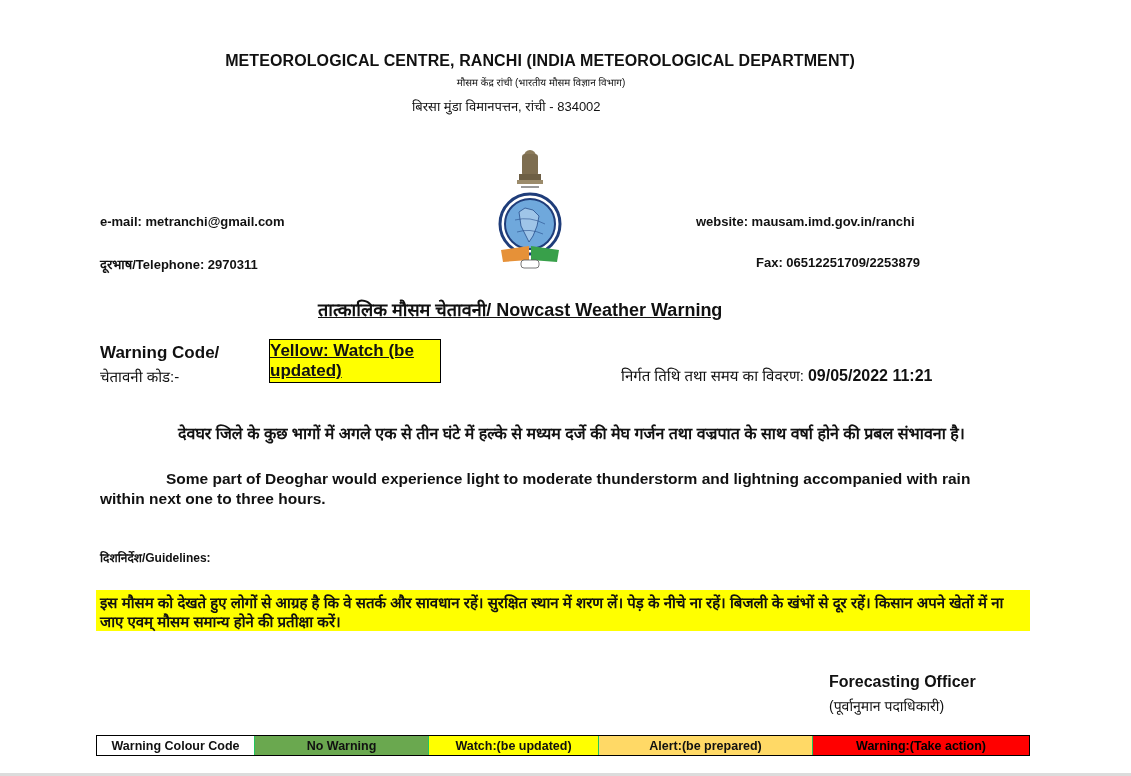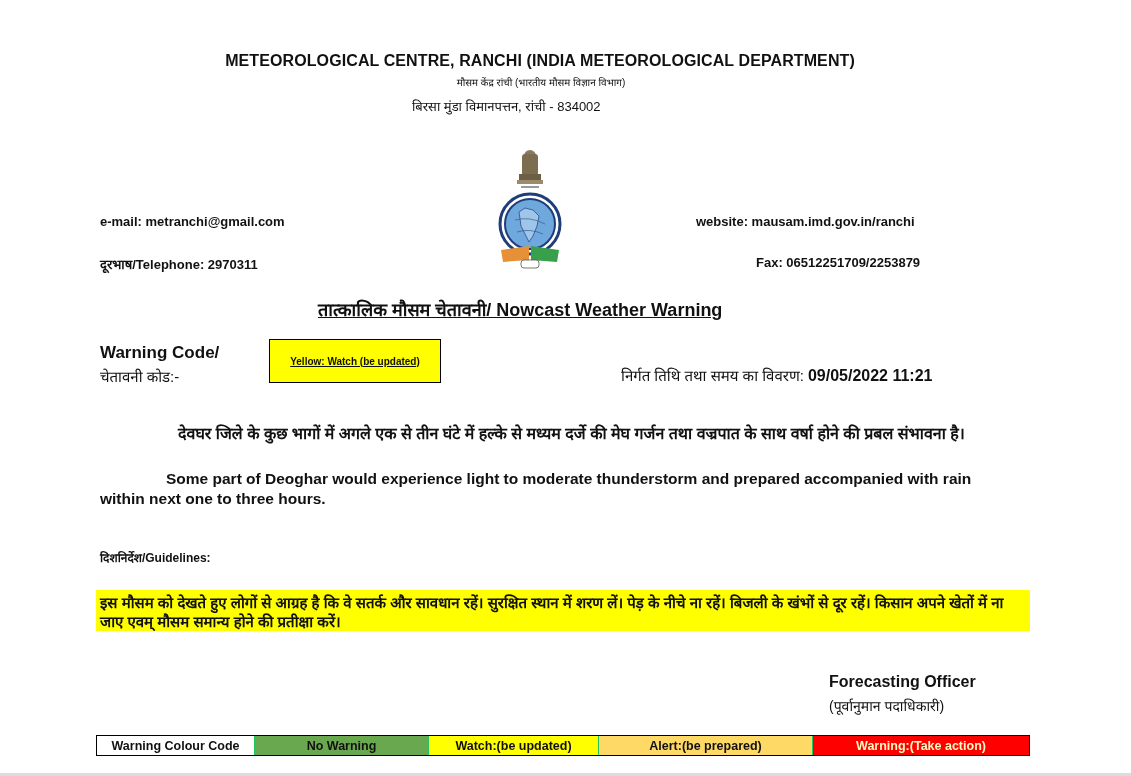--- a/index.html
+++ b/index.html
@@ -12,21 +12,21 @@
   .emblem { left:495px; top:146px; width:70px; height:124px; }
   .email { left:100px; top:214px; font-size:13px; font-weight:bold; }
   .phone { left:100px; top:255px; font-size:13px; font-weight:bold; }
   .website { left:696px; top:214px; font-size:13px; font-weight:bold; }
   .fax { left:756px; top:255px; font-size:13px; font-weight:bold; }
   .main-title { left:318px; top:297px; font-size:18px; font-weight:bold; text-decoration:underline; }
   .wc-label1 { left:100px; top:343px; font-size:17px; font-weight:bold; }
   .wc-label2 { left:100px; top:366px; font-size:15px; }
   .wc-box { left:269px; top:339px; width:172px; height:44px; background:#ffff00; border:1.5px solid #000;
             box-sizing:border-box; display:flex; align-items:center; justify-content:center;
-            font-size:10px; font-weight:bold; text-decoration:underline; }
+            font-size:17px; font-weight:bold; text-decoration:underline; }
   .issued { left:621px; top:365px; font-size:15px; }
   .issued .dt { font-weight:bold; font-size:16px; margin-left:4px; }
   .para-hi { left:100px; top:424px; width:900px; font-size:16px; font-weight:bold; line-height:19px; text-indent:78px; }
   .para-en { left:100px; top:469px; width:910px; font-size:15.5px; font-weight:bold; line-height:20px; text-indent:66px; }
   .guide-h { left:100px; top:549px; font-size:12px; font-weight:bold; }
   .guide-box { left:96px; top:590px; width:934px; height:41px; background:#ffff00; box-sizing:border-box;
                padding:3px 4px; font-size:15px; font-weight:bold; line-height:19px; }
   .officer { left:829px; top:673px; font-size:16px; font-weight:bold; }
   .officer-hi { left:829px; top:696px; font-size:14px; }
   .legend { left:96px; top:735px; width:934px; height:21px; display:flex; border:1.5px solid #000; box-sizing:border-box; }
@@ -73,29 +73,29 @@
 <div class="abs wc-label2">चेतावनी कोड:-</div>
 <div class="abs wc-box">
   <span>Yellow: Watch (be updated)</span>
 </div>
 
 <div class="abs issued">
   <span>निर्गत तिथि तथा समय का विवरण:</span><span class="dt">09/05/2022 11:21</span>
 </div>
 
 <div class="abs para-hi">देवघर जिले के कुछ भागों में अगले एक से तीन  घंटे में हल्के से मध्यम दर्जे की मेघ गर्जन तथा वज्रपात के साथ वर्षा होने की प्रबल संभावना है।</div>
-<div class="abs para-en">Some part of Deoghar would experience light to moderate thunderstorm and prepared accompanied with rain within next one to three hours.</div>
+<div class="abs para-en">Some part of Deoghar would experience light to moderate thunderstorm and lightning accompanied with rain within next one to three hours.</div>
 
 <div class="abs guide-h">दिशनिर्देश/Guidelines:</div>
 <div class="abs guide-box">इस मौसम को देखते हुए लोगों से आग्रह है कि वे सतर्क और सावधान रहें। सुरक्षित स्थान में शरण लें। पेड़ के नीचे ना रहें। बिजली के खंभों से दूर रहें। किसान अपने खेतों में ना जाए एवम् मौसम समान्य होने की प्रतीक्षा करें।</div>
 
 <div class="abs officer">Forecasting Officer</div>
 <div class="abs officer-hi">(पूर्वानुमान पदाधिकारी)</div>
 
 <div class="abs legend">
   <div style="width:158px;background:#ffffff;color:#111;">Warning Colour Code</div>
   <div style="width:174px;background:#6aa84f;color:#111;">No Warning</div>
   <div style="width:170px;background:#ffff00;color:#111;">Watch:(be updated)</div>
   <div style="width:214px;background:#ffd966;color:#111;">Alert:(be prepared)</div>
-  <div style="flex:1;background:#ff0000;color:#fef9c3;">Warning:(Take action)</div>
+  <div style="flex:1;background:#ff0000;color:#000000;">Warning:(Take action)</div>
 </div>
 
 <div class="abs bottom-line"></div>
 
 </body></html>

